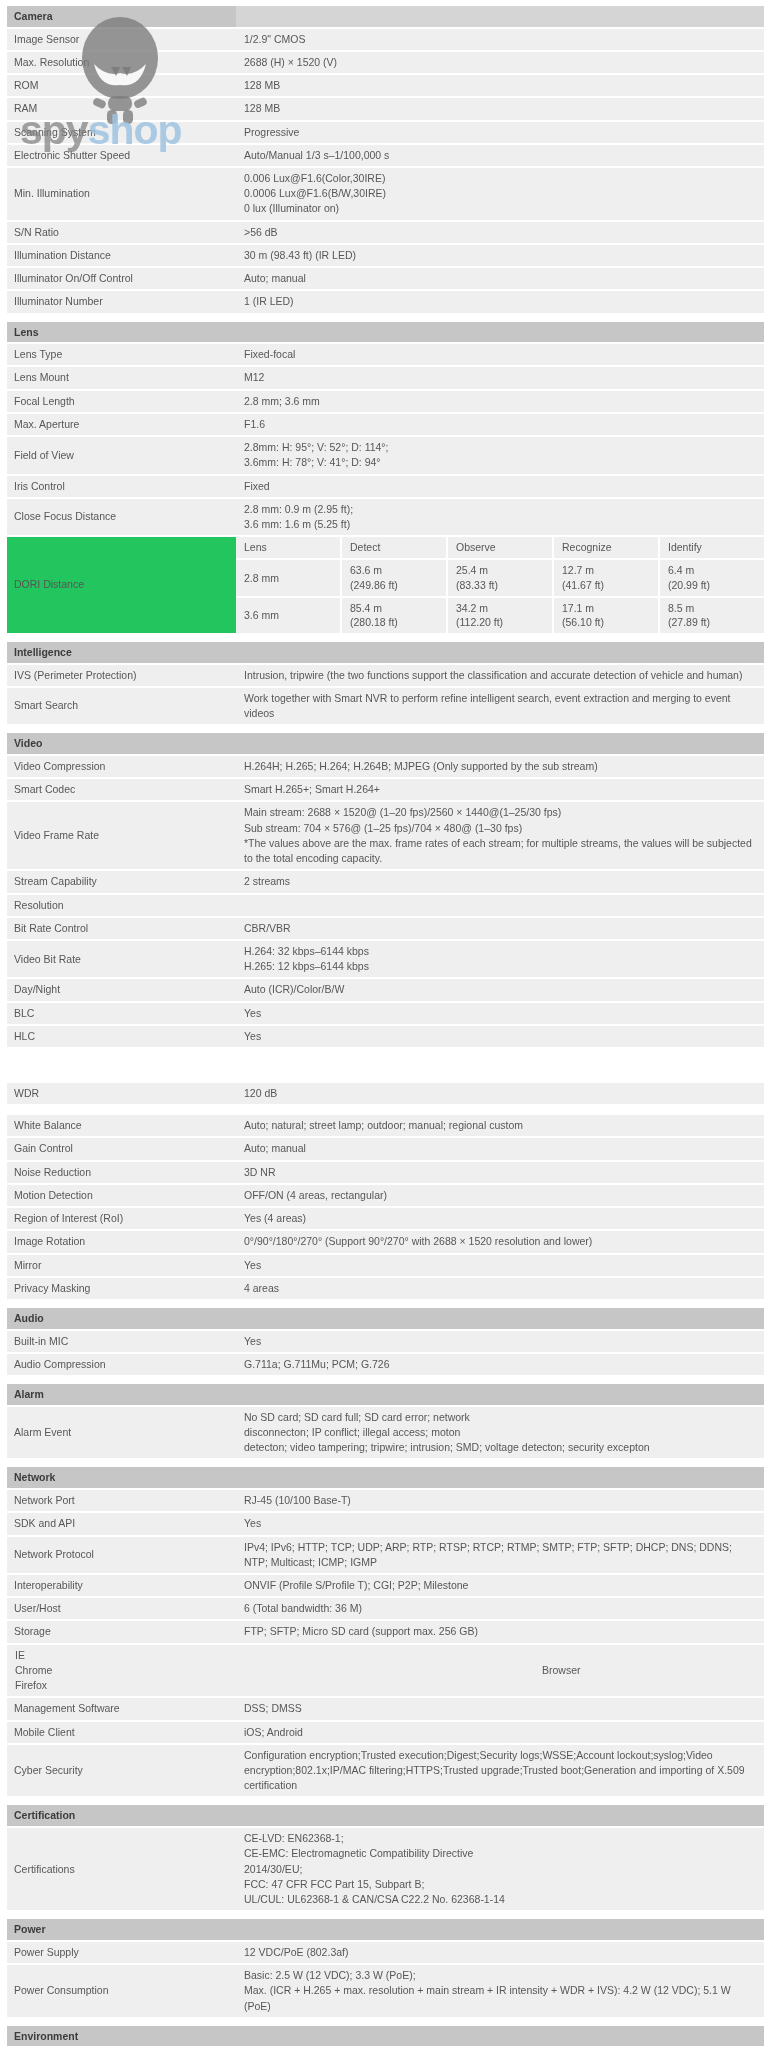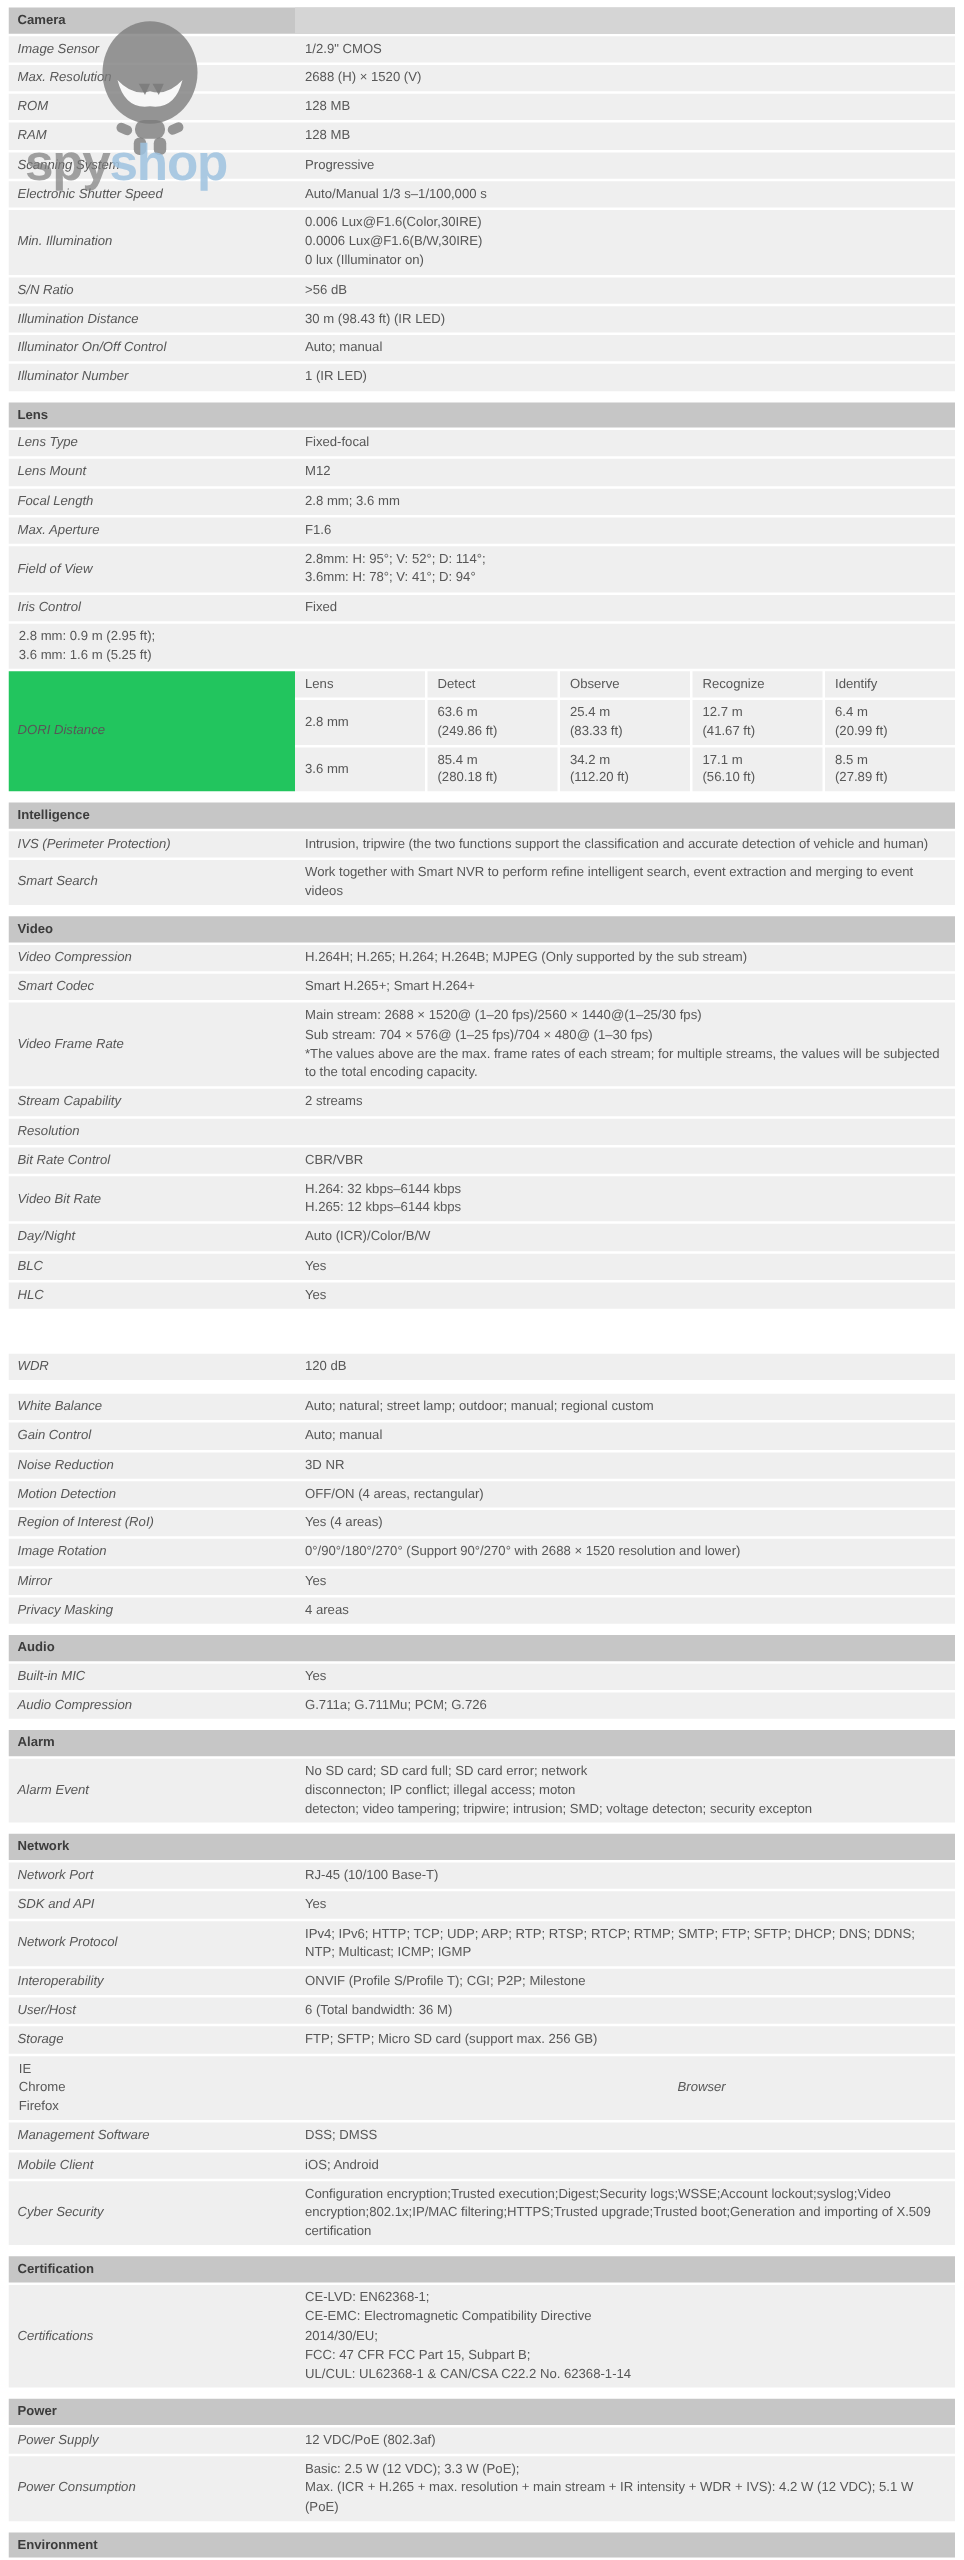--- a/index.html
+++ b/index.html
@@ -15,21 +15,21 @@
   }
   .sec-h.split::after{
     content:"";position:absolute;left:229px;top:0;right:0;bottom:0;background:#d5d5d5;
   }
   .sec-h .t{position:relative;z-index:1;}
   .row{display:flex;background:#efefef;margin-bottom:2px;}
   .row.gap-after{margin-bottom:11px;margin-top:36px;}
   .cell{font-size:10.5px;line-height:1.45;box-sizing:border-box;}
   .label{
     flex:0 0 229px;width:229px;padding:3px 8px 3px 7px;
-    display:flex;align-items:center;font-style:italic;
+    display:flex;align-items:center;
   }
   .value{flex:1;padding:3px 10px 3px 8px;display:flex;flex-direction:column;justify-content:center;}
   .vline{min-height:14px;}
   .row.dori{background:transparent;}
   .row.dori .label{background:#22c55e;}
   .dori-grid{
     flex:1;display:grid;grid-template-columns:repeat(5,1fr);gap:2px;background:#ffffff;
   }
   .dcell{
     background:#efefef;padding:3px 8px;font-size:10.5px;line-height:1.4;
@@ -154,20 +154,21 @@
           <div class="vline">3.6mm: H: 78°; V: 41°; D: 94°</div>
         </div>
       </div>
       <div class="row">
         <div class="cell label">Iris Control</div>
         <div class="cell value">
           <div class="vline">Fixed</div>
         </div>
       </div>
       <div class="row">
+        <div class="cell label">Close Focus Distance</div>
         <div class="cell value">
           <div class="vline">2.8 mm: 0.9 m (2.95 ft);</div>
           <div class="vline">3.6 mm: 1.6 m (5.25 ft)</div>
         </div>
       </div>
       <div class="row dori">
         <div class="cell label">DORI Distance</div>
         <div class="dori-grid">
           <div class="dcell dhead">Lens</div>
           <div class="dcell dhead">Detect</div>

